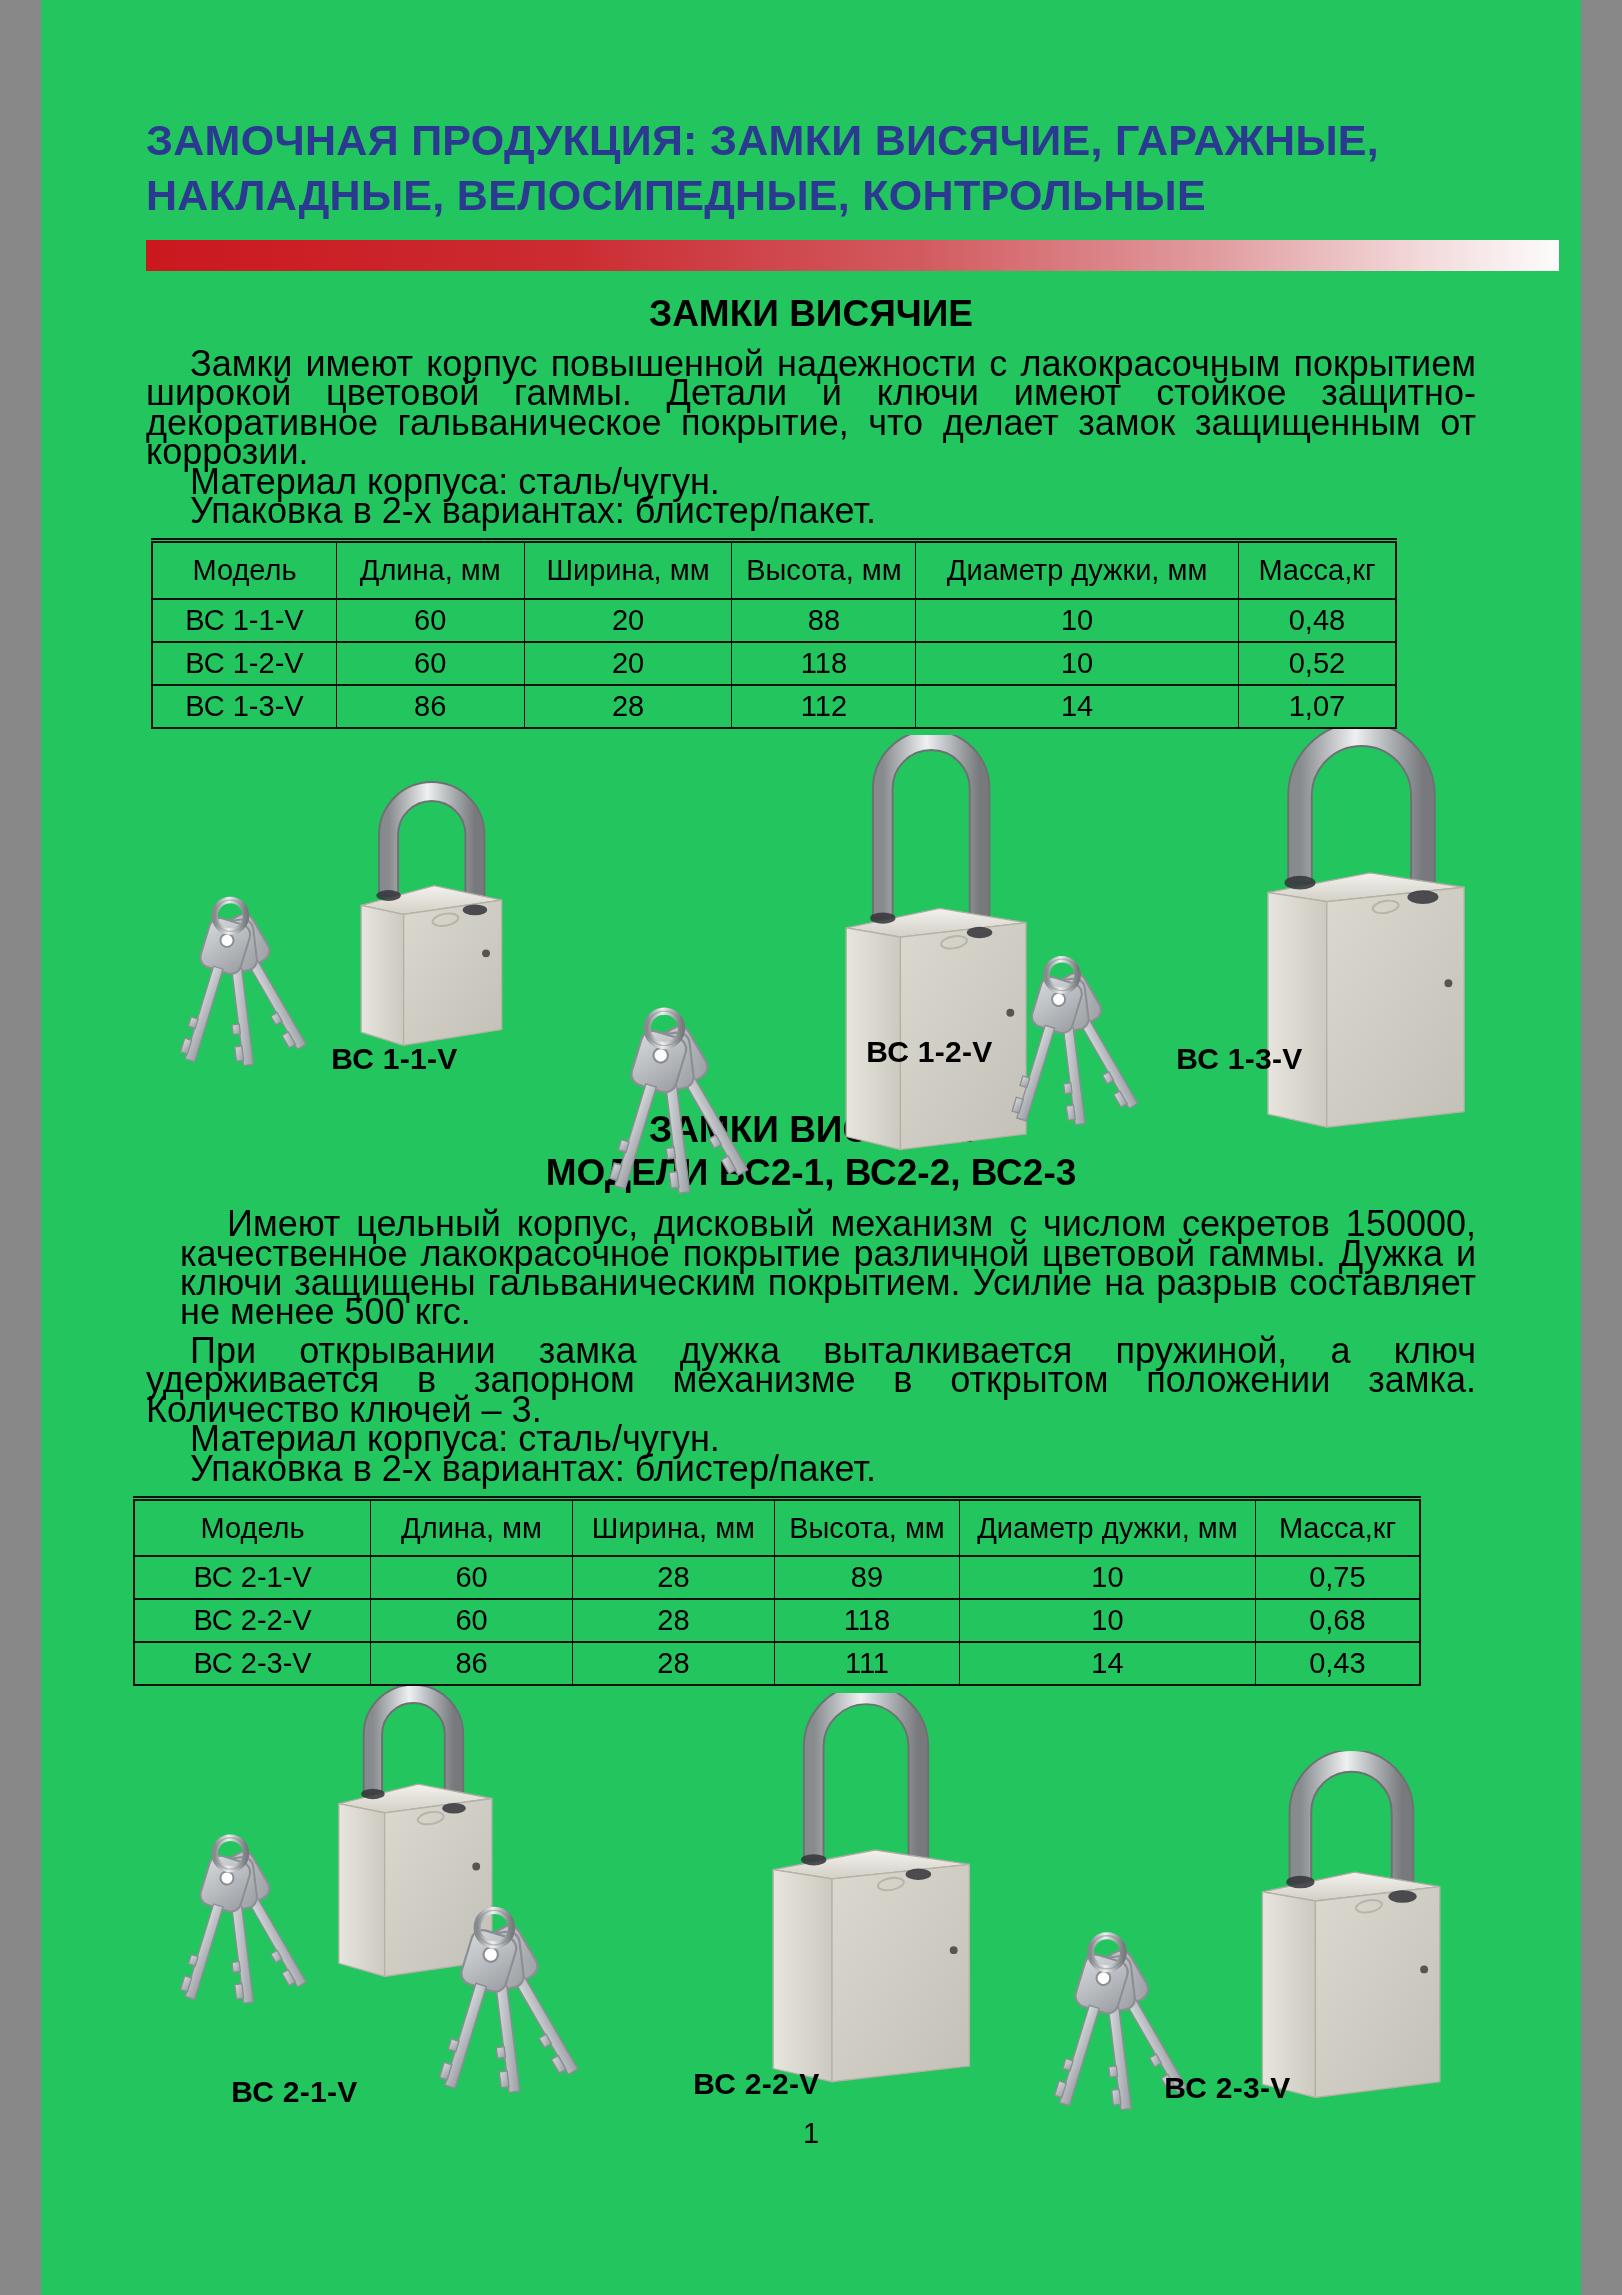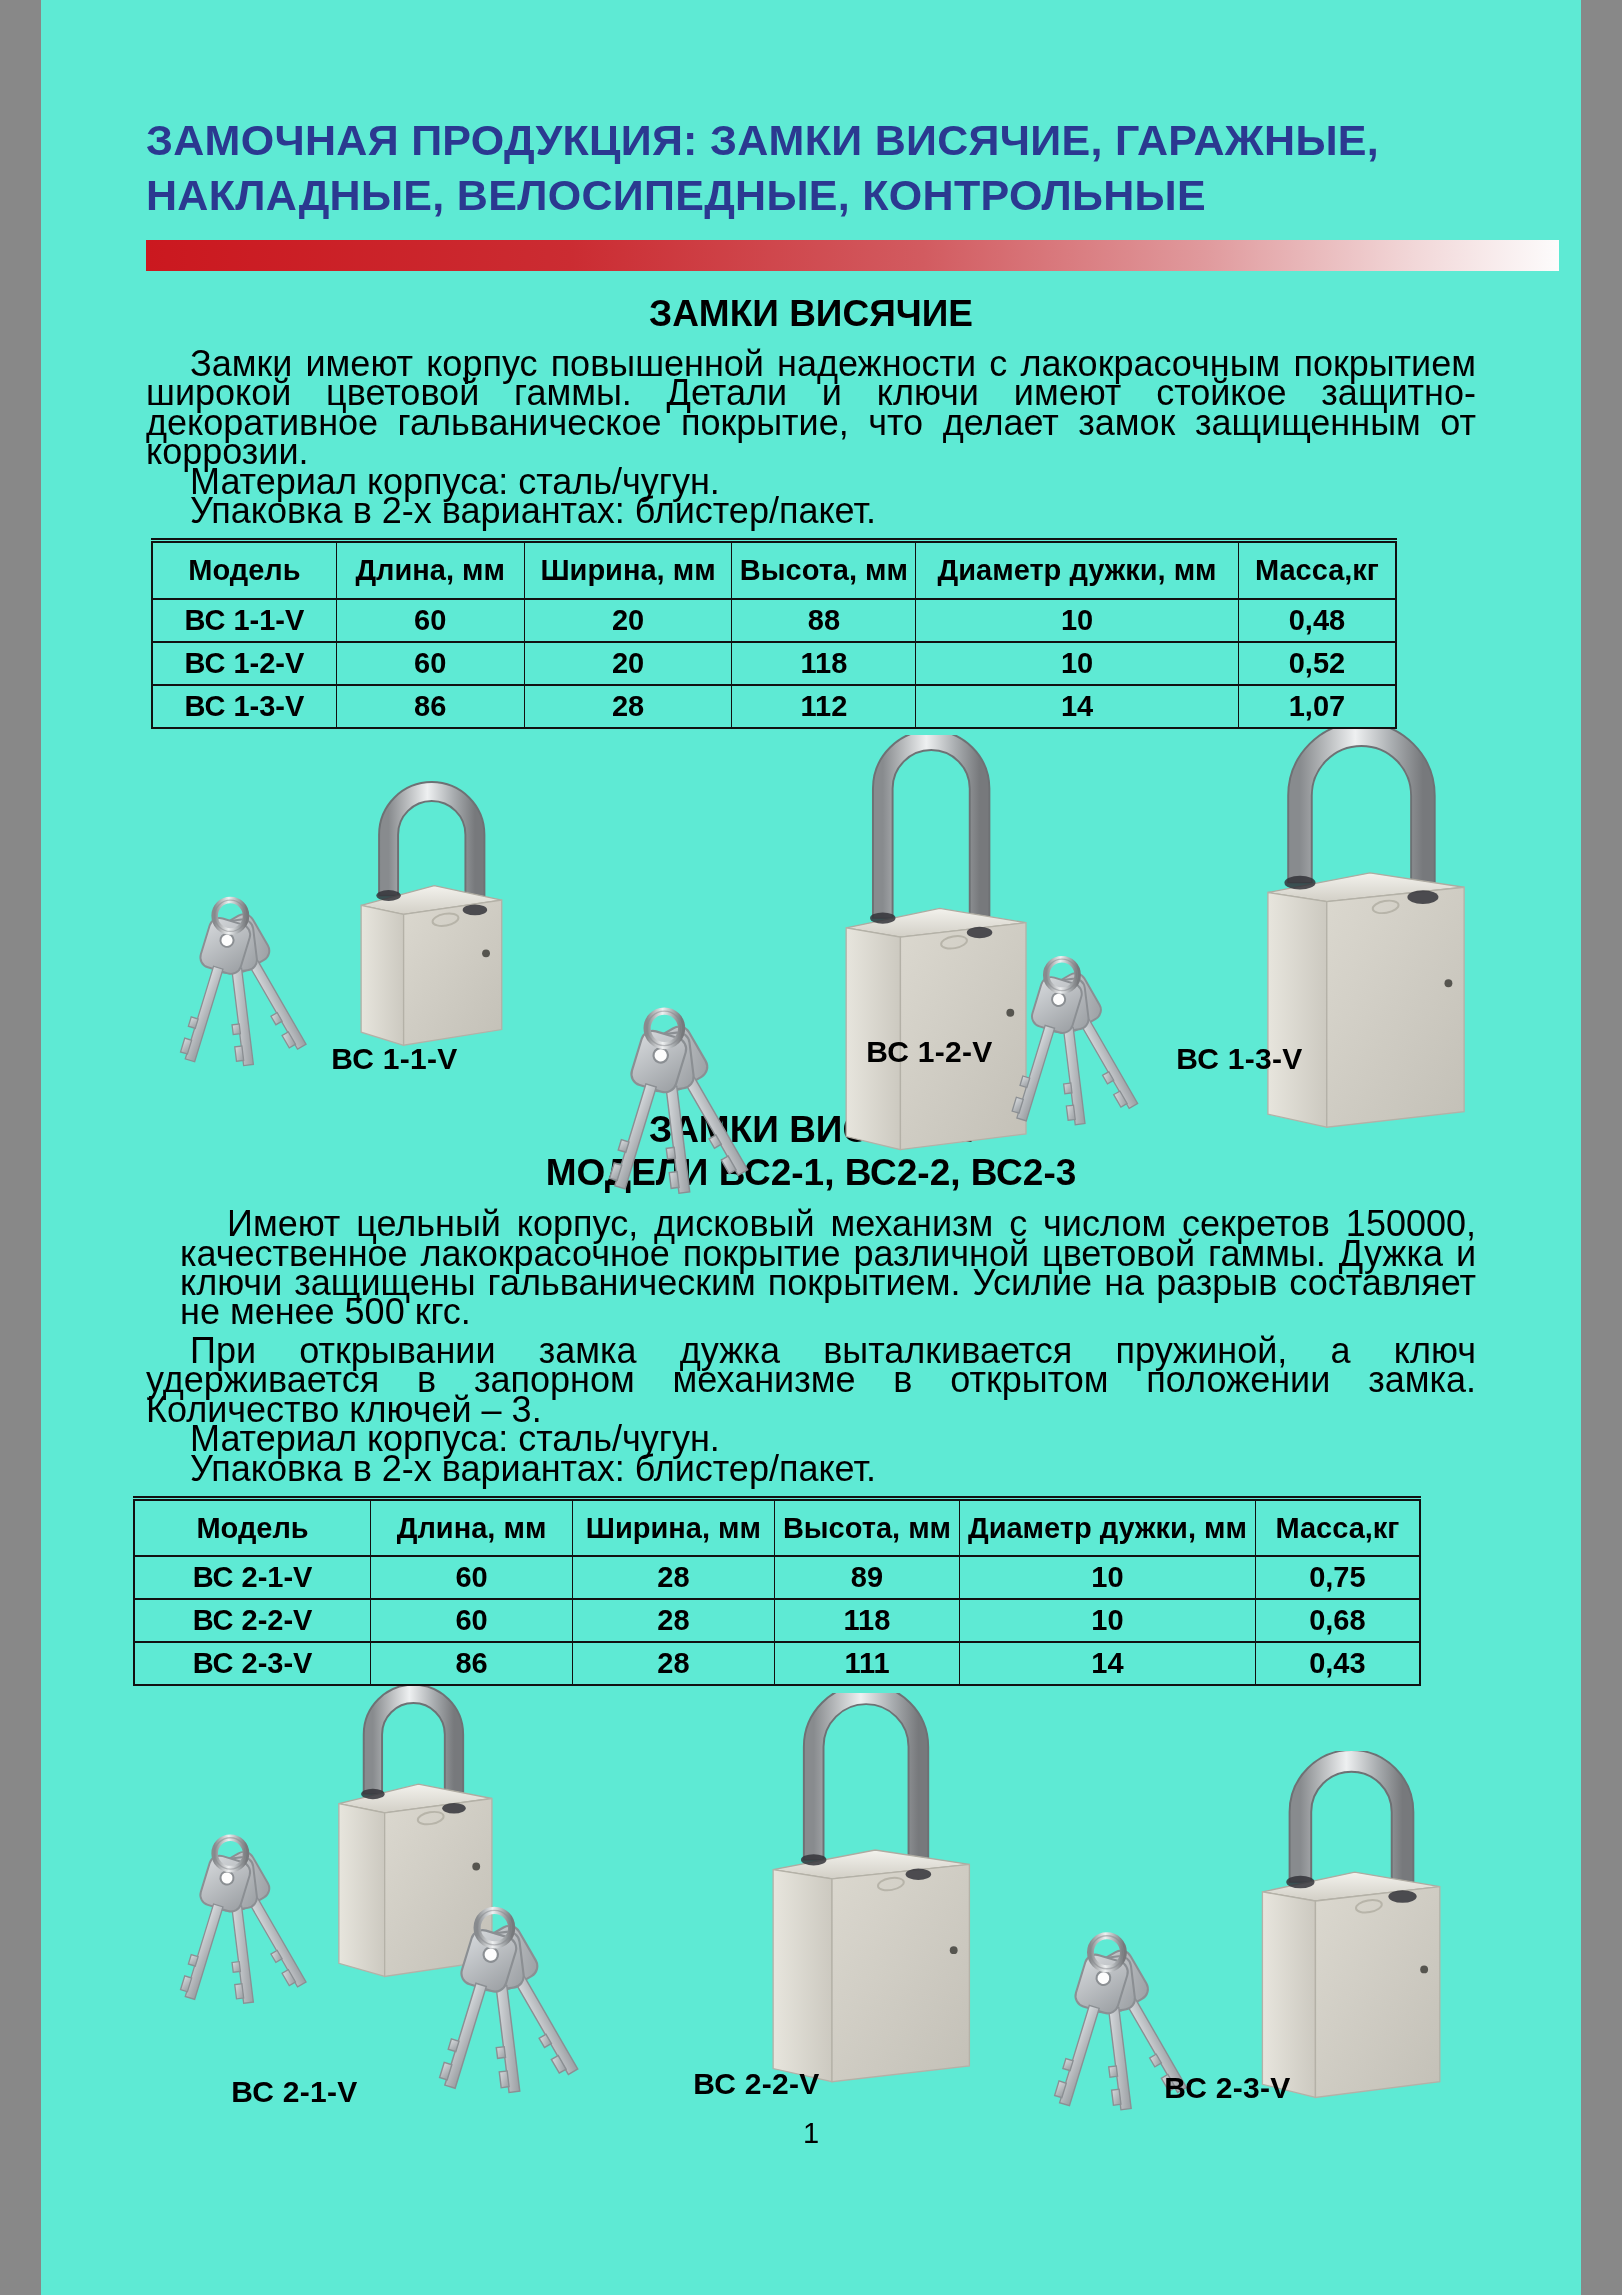--- a/index.html
+++ b/index.html
@@ -1,21 +1,21 @@
 <!DOCTYPE html>
 <html style="font-size:10.5px"><head>
 <meta charset="utf-8">
 <style>
   * { margin:0; padding:0; box-sizing:border-box; }
   html,body { background:#888; }
   .page {
     position:relative;
     width:1540px; height:2295px;
     margin:0 auto;
-    background:#5eead4;
+    background:#22c55e;
     font-family:"Liberation Sans","DejaVu Sans",sans-serif;
     color:#000;
     overflow:hidden;
   }
   .content { padding:113px 105px 0 105px; }
 
   .doc-title {
     width:1361px;
     font-size:43px; font-weight:bold; line-height:1.28;
     color:#2b3990;
@@ -48,21 +48,21 @@
     table-layout:fixed;
     margin-top:13px;
     border:2.6px solid #111;
     border-top:5.9px double #111;
   }
   table.spec.t1 { width:1246px; margin-left:5.2px; }
   table.spec.t2 { width:1288px; margin-left:-13px; }
   table.spec th, table.spec td {
     border-left:1.3px solid #111; border-right:1.3px solid #111;
     border-top:2.6px solid #111; border-bottom:2.6px solid #111;
-    font-size:29px; font-weight:bold;
+    font-size:29px; font-weight:normal;
     text-align:center; vertical-align:middle;
     padding:0 3px;
   }
   table.spec th { height:58px; }
   table.spec td { height:43px; }
 
   .strip { position:relative; width:1623px; margin-left:-105px; }
   .strip1 { height:380px; }
   .strip2 { height:429px; }
   .pimg { position:absolute; }

